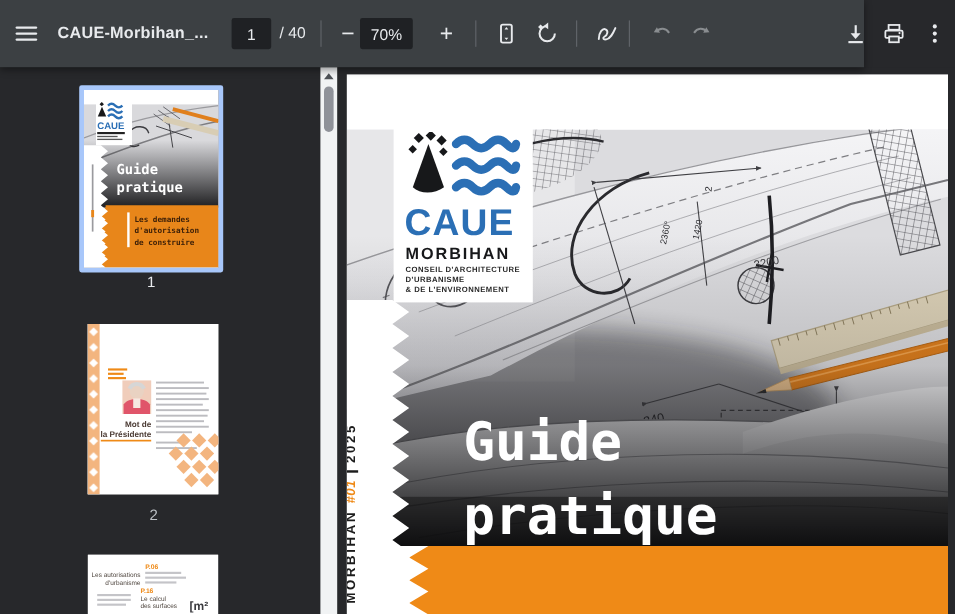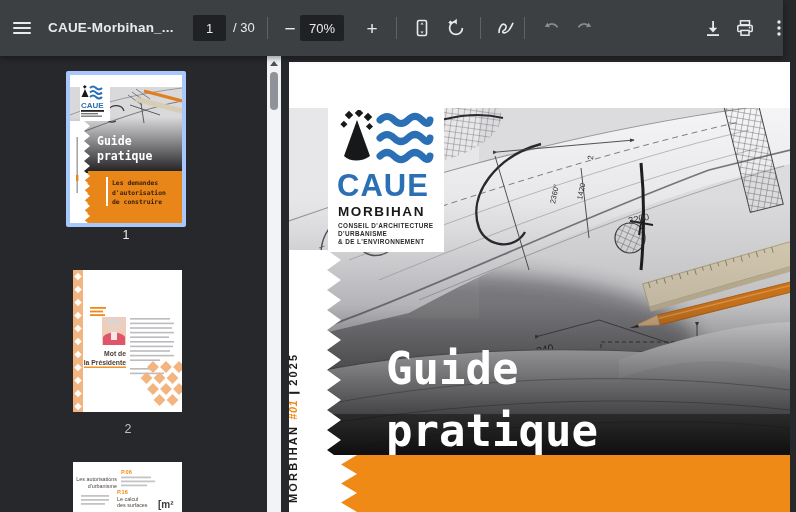--- a/index.html
+++ b/index.html
@@ -1,21 +1,21 @@
 <!DOCTYPE html>
 <html><head>
 <meta charset="utf-8">
 <style>
   * { margin:0; padding:0; box-sizing:border-box; }
   html,body { width:796px; height:512px; overflow:hidden; background:#27282b;
               font-family:"Liberation Sans", sans-serif; }
   .app { position:relative; width:796px; height:512px; background:#27282b; overflow:hidden; }
 
   
-  .toolbar { position:absolute; left:0; top:0; width:783px; height:56px; background:#3c4043;
+  .toolbar { position:absolute; left:0; top:0; width:720px; height:56px; background:#3c4043;
              box-shadow:0 2px 6px rgba(0,0,0,.4); z-index:30; }
   .tbtn { position:absolute; top:12px; width:32px; height:32px; border:none; background:transparent;
           display:flex; align-items:center; justify-content:center; border-radius:50%; cursor:pointer; padding:0; }
   .tbtn svg { display:block; }
   .tb-title { position:absolute; left:48px; top:0; height:56px; line-height:56px; color:#e8eaed;
               font-size:13.5px; font-weight:700; letter-spacing:.2px; white-space:nowrap; }
   .tb-input { position:absolute; top:15px; height:26px; background:#1f2124; border:none; border-radius:2px;
               color:#e8eaed; text-align:center; font-size:13px; font-family:"Liberation Sans",sans-serif; }
   #pageInput { left:193px; width:33px; }
   #zoomInput { left:300px; width:44px; }
@@ -84,21 +84,21 @@
     <button class="tbtn" style="left:6px;">
       <svg width="20" height="20" viewBox="0 0 20 20">
         <rect x="1" y="4" width="18" height="2" rx="1" fill="#e8eaed"></rect>
         <rect x="1" y="9" width="18" height="2" rx="1" fill="#e8eaed"></rect>
         <rect x="1" y="14" width="18" height="2" rx="1" fill="#e8eaed"></rect>
       </svg>
     </button>
     <div class="tb-title">CAUE-Morbihan_...</div>
 
     <input class="tb-input" id="pageInput" value="1" style="">
-    <div class="tb-total">/ 30</div>
+    <div class="tb-total">/ 40</div>
 
     <div class="tb-sep" style="left:267px;"></div>
 
     <button class="tbtn glyph-btn" style="left:274px;">−</button>
     <input class="tb-input" id="zoomInput" value="70%" style="">
     <button class="tbtn glyph-btn" style="left:356px;">+</button>
 
     <div class="tb-sep" style="left:396px;"></div>
 
     <button class="tbtn" style="left:406px;">

